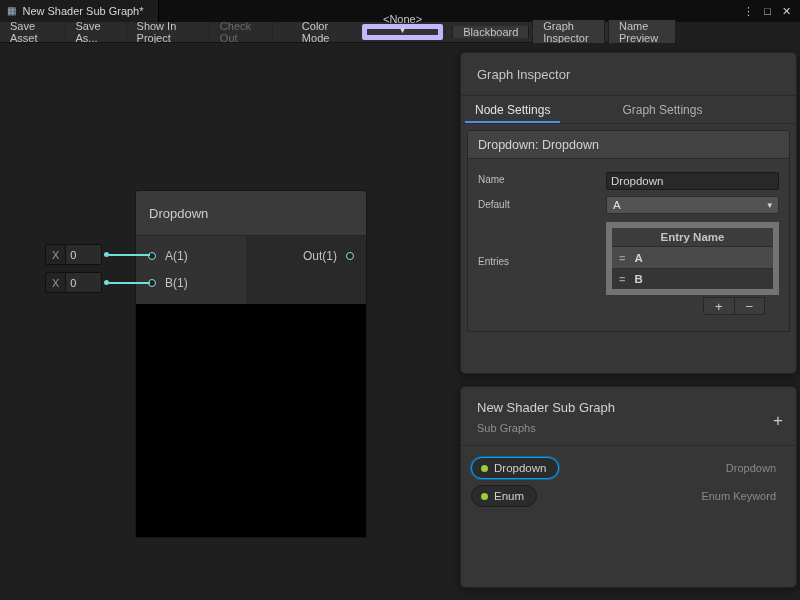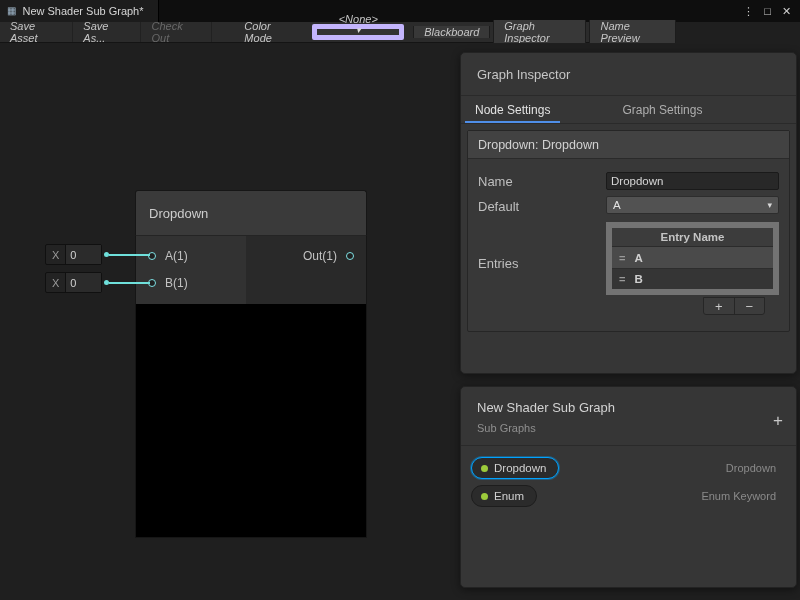--- a/index.html
+++ b/index.html
@@ -20,21 +20,21 @@
     padding:0 14px 0 7px; background:#1c1c1c; border-right:1px solid #000;
     font-size:11px; color:#d6d6d6; }
   .tab-icon { font-size:10px; color:#9fb6c9; line-height:1; }
   .win-controls { margin-left:auto; display:flex; align-items:center; gap:4px; padding-right:6px; }
   .win-btn { width:15px; height:18px; display:flex; align-items:center; justify-content:center;
     font-size:11px; color:#cfcfcf; }
 
   
   .toolbar { position:absolute; left:0; top:22px; width:676px; height:21px;
     background:#2b2b2b; border-bottom:1px solid #141414;
-    display:flex; align-items:stretch; font-size:11px; color:#c6c6c6;font-style:italic; }
+    display:flex; align-items:stretch; font-size:11px; color:#c6c6c6; }
   .tb-btn { display:flex; align-items:center; padding:0 10px; border-right:1px solid #212121; cursor:default; }
   .tb-btn.disabled { color:#686868; }
   .tb-gap { width:26px; }
   .tb-label { display:flex; align-items:center; padding:8px 8px; }
   .tb-dropdown { width:96px; margin:2px 6px; background:#333333; border:5px solid #c4b5fd;
     border-radius:2px; display:flex; align-items:center; justify-content:flex-end;
     padding:0 5px; color:#c6c6c6;flex-direction:column; }
   .tb-right { margin-left:auto; display:flex; align-items:center; }
   .tb-tog { display:flex; align-items:center; padding:0 10px; background:#383838;
     border-left:1px solid #1c1c1c; border-right:1px solid #1c1c1c; margin-left:3px; }
@@ -78,21 +78,21 @@
   .tabs { display:flex; height:28px; border-bottom:1px solid #2a2a2a; font-size:12px;gap:44px; }
   .tab { display:flex; align-items:center; padding:0 14px; color:#aeaeae; position:relative; }
   .tab.active { color:#e2e2e2; }
   .tab.active::after { content:""; position:absolute; left:4px; right:4px; bottom:0; height:2px; background:#4f8ee8; }
 
   .ins-box { margin:6px; border:1px solid #262626; background:#383838; border-radius:2px; padding-bottom:10px; }
   .ins-section { height:28px; background:#424242; border-bottom:1px solid #2a2a2a;
     display:flex; align-items:center; padding-left:10px; font-size:12.5px; color:#d2d2d2; }
   .ins-rows { padding:12px 10px 0; }
   .ins-row { display:flex; margin-bottom:6px; }
-  .ins-label { width:128px; font-size:13px; color:#bfbfbf; padding-top:3px; }
+  .ins-label { width:128px; font-size:10px; color:#bfbfbf; padding-top:3px; }
   .ins-control { flex:1; }
   .entries-label { padding-top:36px; }
 
   .text-field { width:100%; height:18px; background:#282828; border:1px solid #1a1a1a; border-radius:2px;
     color:#d6d6d6; font-size:11.5px; padding:0 4px; font-family:"Liberation Sans", sans-serif; outline:none; }
   .dropdown-field { height:18px; background:#525252; border:1px solid #2d2d2d; border-radius:2px;
     display:flex; align-items:center; justify-content:space-between; padding:0 6px;
     font-size:11.5px; color:#e2e2e2; }
   .dd-arrow { font-size:9px; color:#d8d8d8; }
 
@@ -138,20 +138,21 @@
     <div class="win-controls">
       <span class="win-btn">⋮</span>
       <span class="win-btn">□</span>
       <span class="win-btn">✕</span>
     </div>
   </div>
 
   <div class="toolbar">
     <div class="tb-btn">Save Asset</div>
     <div class="tb-btn">Save As...</div>
+    <div class="tb-btn">Show In Project</div>
     <div class="tb-btn disabled">Check Out</div>
     <div class="tb-gap"></div>
     <div class="tb-label">Color Mode</div>
     <div class="tb-dropdown">
       <span>&lt;None&gt;</span>
       <span class="dd-arrow">▾</span>
     </div>
     <div class="tb-right">
       <div class="tb-tog">Blackboard</div>
       <div class="tb-tog">Graph Inspector</div>

